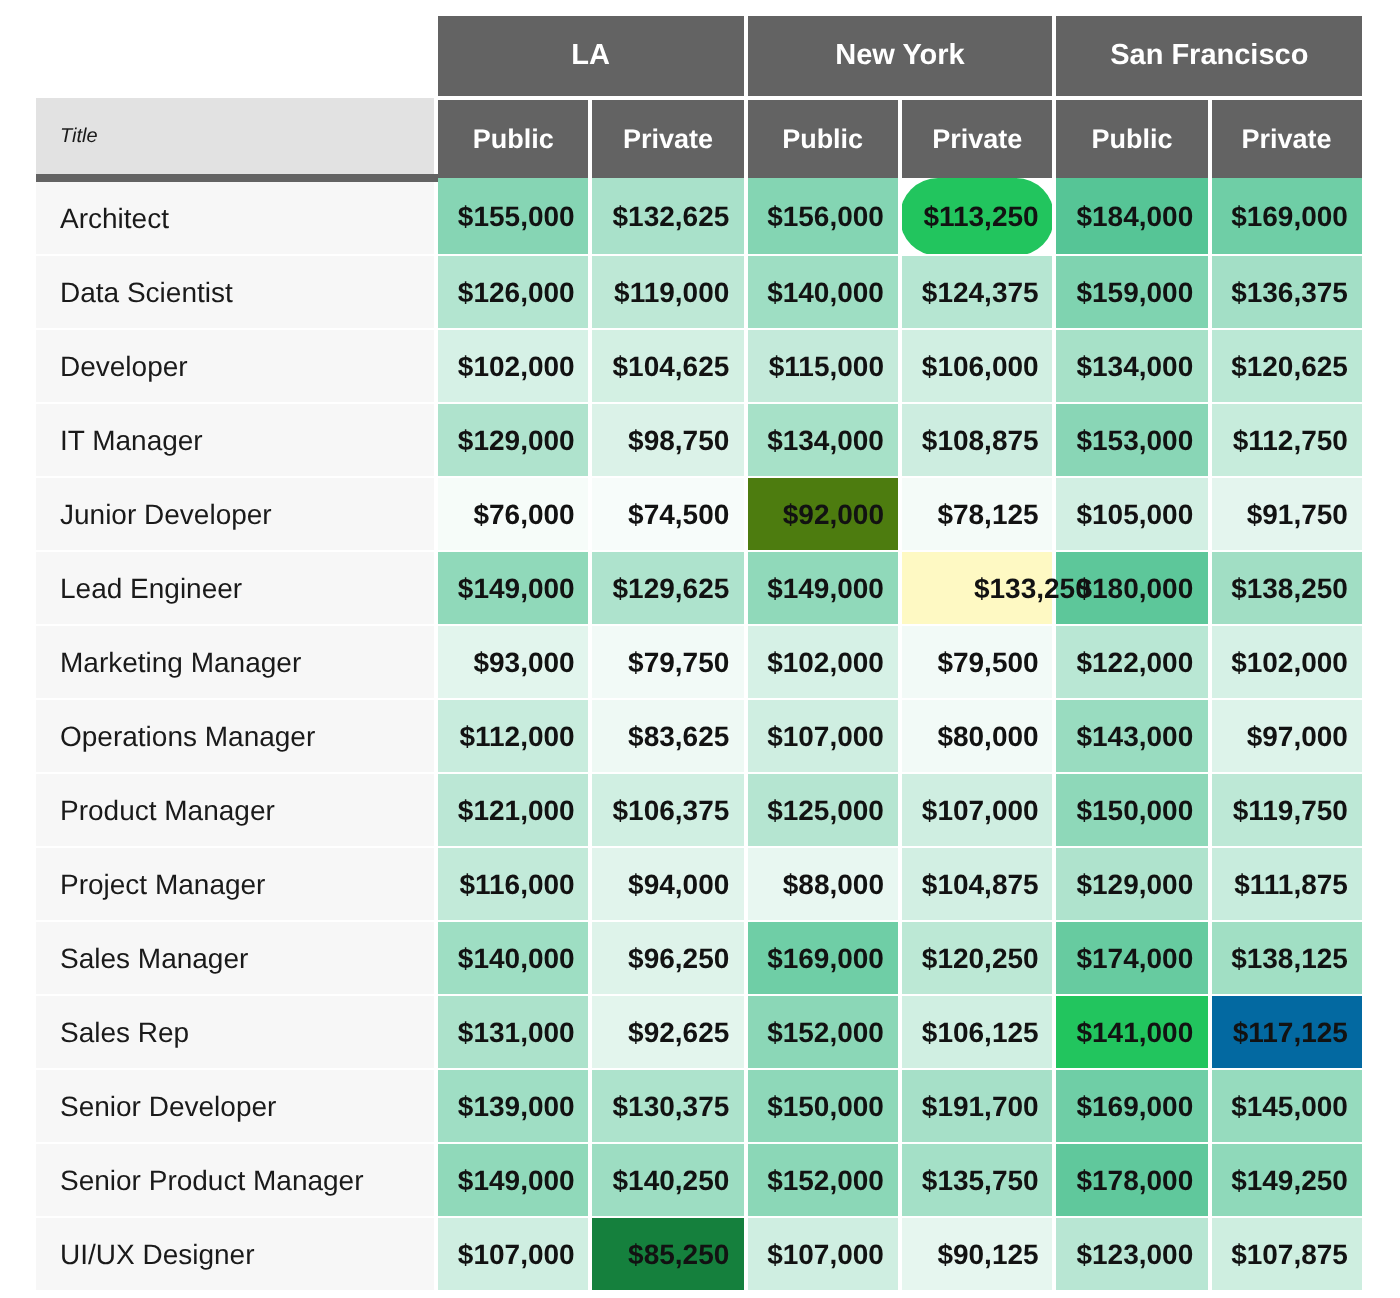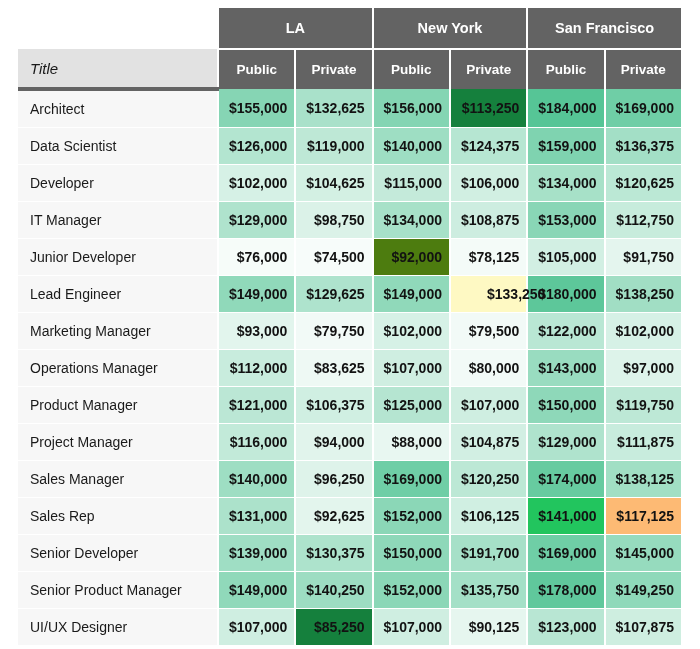--- a/index.html
+++ b/index.html
@@ -58,21 +58,21 @@
     font-weight: bold;
     text-align: center;
     height: 38px;
     padding: 0;
     border-left: 2px solid #ffffff;
     border-right: 2px solid #ffffff;
   }
   th.title-head {
     background: #e2e2e2;
     color: #1a1a1a;
-    font-size: 15px;
+    font-size: 10px;
     font-style: italic;
     font-weight: normal;
     text-align: left;
     padding: 0 0 0 12px;
     height: 38px;
     border-bottom: 4px solid #636363;
   }
 
   
   td.row-title {
@@ -135,21 +135,21 @@
         <th class="subhead">Public</th>
         <th class="subhead">Private</th>
       </tr>
     </thead>
     <tbody id="table-body">
         <tr>
           <td class="row-title">Architect</td>
           <td class="cell" style="background: rgb(134, 213, 180);">$155,000</td>
           <td class="cell" style="background: rgb(169, 225, 202);">$132,625</td>
           <td class="cell" style="background: rgb(132, 213, 179);">$156,000</td>
-          <td class="cell" style="background: #15803d;">$113,250</td>
+          <td class="cell" style="background: #22c55e; border-radius: 19px;">$113,250</td>
           <td class="cell" style="background: rgb(86, 197, 150);">$184,000</td>
           <td class="cell" style="background: rgb(111, 206, 166);">$169,000</td>
         </tr>
         <tr>
           <td class="row-title">Data Scientist</td>
           <td class="cell" style="background: rgb(179, 229, 208);">$126,000</td>
           <td class="cell" style="background: rgb(190, 232, 214);">$119,000</td>
           <td class="cell" style="background: rgb(158, 222, 195);">$140,000</td>
           <td class="cell" style="background: rgb(182, 230, 210);">$124,375</td>
           <td class="cell" style="background: rgb(127, 211, 176);">$159,000</td>
@@ -236,21 +236,21 @@
           <td class="cell" style="background: rgb(103, 203, 160);">$174,000</td>
           <td class="cell" style="background: rgb(161, 223, 196);">$138,125</td>
         </tr>
         <tr>
           <td class="row-title">Sales Rep</td>
           <td class="cell" style="background: rgb(172, 226, 203);">$131,000</td>
           <td class="cell" style="background: rgb(227, 245, 237);">$92,625</td>
           <td class="cell" style="background: rgb(139, 215, 183);">$152,000</td>
           <td class="cell" style="background: rgb(208, 239, 226);">$106,125</td>
           <td class="cell" style="background: #22c55e;">$141,000</td>
-          <td class="cell" style="background: #fdba74; text-align: right;">$117,125</td>
+          <td class="cell" style="background: #0369a1; text-align: right;">$117,125</td>
         </tr>
         <tr>
           <td class="row-title">Senior Developer</td>
           <td class="cell" style="background: rgb(159, 222, 196);">$139,000</td>
           <td class="cell" style="background: rgb(173, 227, 204);">$130,375</td>
           <td class="cell" style="background: rgb(142, 216, 185);">$150,000</td>
           <td class="cell" style="background: rgb(166, 224, 200);">$191,700</td>
           <td class="cell" style="background: rgb(111, 206, 166);">$169,000</td>
           <td class="cell" style="background: rgb(150, 219, 190);">$145,000</td>
         </tr>

